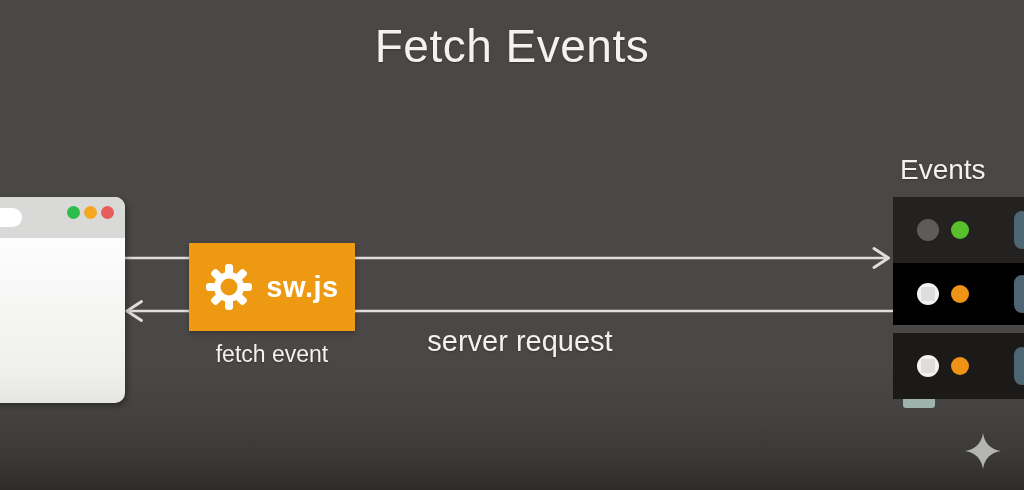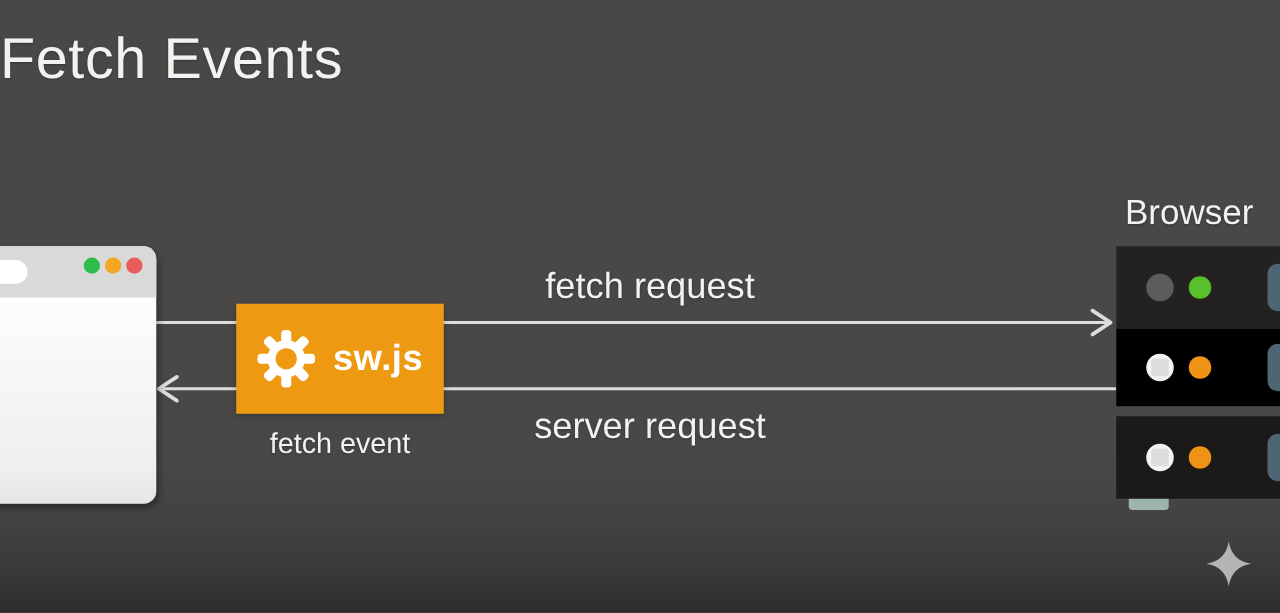--- a/index.html
+++ b/index.html
@@ -7,21 +7,21 @@
     width:1024px;height:490px;overflow:hidden;
     font-family:"Liberation Sans","DejaVu Sans",sans-serif;
     background:#4a4846;
   }
   .stage{
     position:relative;width:1024px;height:490px;overflow:hidden;
     background:linear-gradient(180deg,#4a4846 0%,#4a4846 74%,#454341 84%,#3a3836 94%,#2d2c2a 100%);
   }
   .txt{color:#f3f2f0;text-shadow:0 1px 2px rgba(0,0,0,0.28);}
   
-  .title{position:absolute;top:20px;left:0;width:1024px;text-align:left;
+  .title{position:absolute;top:20px;left:0;width:1024px;text-align:center;
     font-size:46px;line-height:1.15;letter-spacing:0.5px;}
   
   .side-label{position:absolute;top:154px;font-size:28px;}
   .browser-label{left:3px;}
   .server-label{left:900px;}
   
   .lines{position:absolute;left:0;top:0;z-index:1;}
   
   .browser-window{
     position:absolute;left:-42px;top:197px;width:167px;height:206px;z-index:3;
@@ -96,24 +96,23 @@
         <rect x="20" y="1" width="8" height="46" rx="3" transform="rotate(90 24 24)"></rect>
         <rect x="20" y="1" width="8" height="46" rx="3" transform="rotate(135 24 24)"></rect>
         <circle cx="24" cy="24" r="15"></circle>
       </g>
       <circle id="gear-hole" cx="24" cy="24" r="8.5" fill="#ee9912"></circle>
     </svg>
     <span class="sw-label">sw.js</span>
   </div>
   <div class="fetch-event-label txt">fetch event</div>
 
-  <div class="flow-label fetch-request-label txt">fetch request</div>
   <div class="flow-label server-response-label txt">server request</div>
 
-  <div class="side-label server-label txt">Browser</div>
+  <div class="side-label server-label txt">Events</div>
   <div class="server-rack" id="server-rack">
       <div class="rack-unit" style="height: 66px; margin-bottom: 0px; background: rgb(35, 34, 33);">
         <div class="led-main" style="background: rgb(93, 92, 91);"></div>
         <div class="led-status" style="background: rgb(87, 192, 43);"></div>
         <div class="rack-handle" style="background: rgb(78, 102, 115);"></div>
       </div>
       <div class="rack-unit" style="height: 62px; margin-bottom: 8px; background: rgb(0, 0, 0);">
         <div class="led-main" style="background: rgb(244, 243, 241);">
           <div class="led-square"></div>
         </div>

